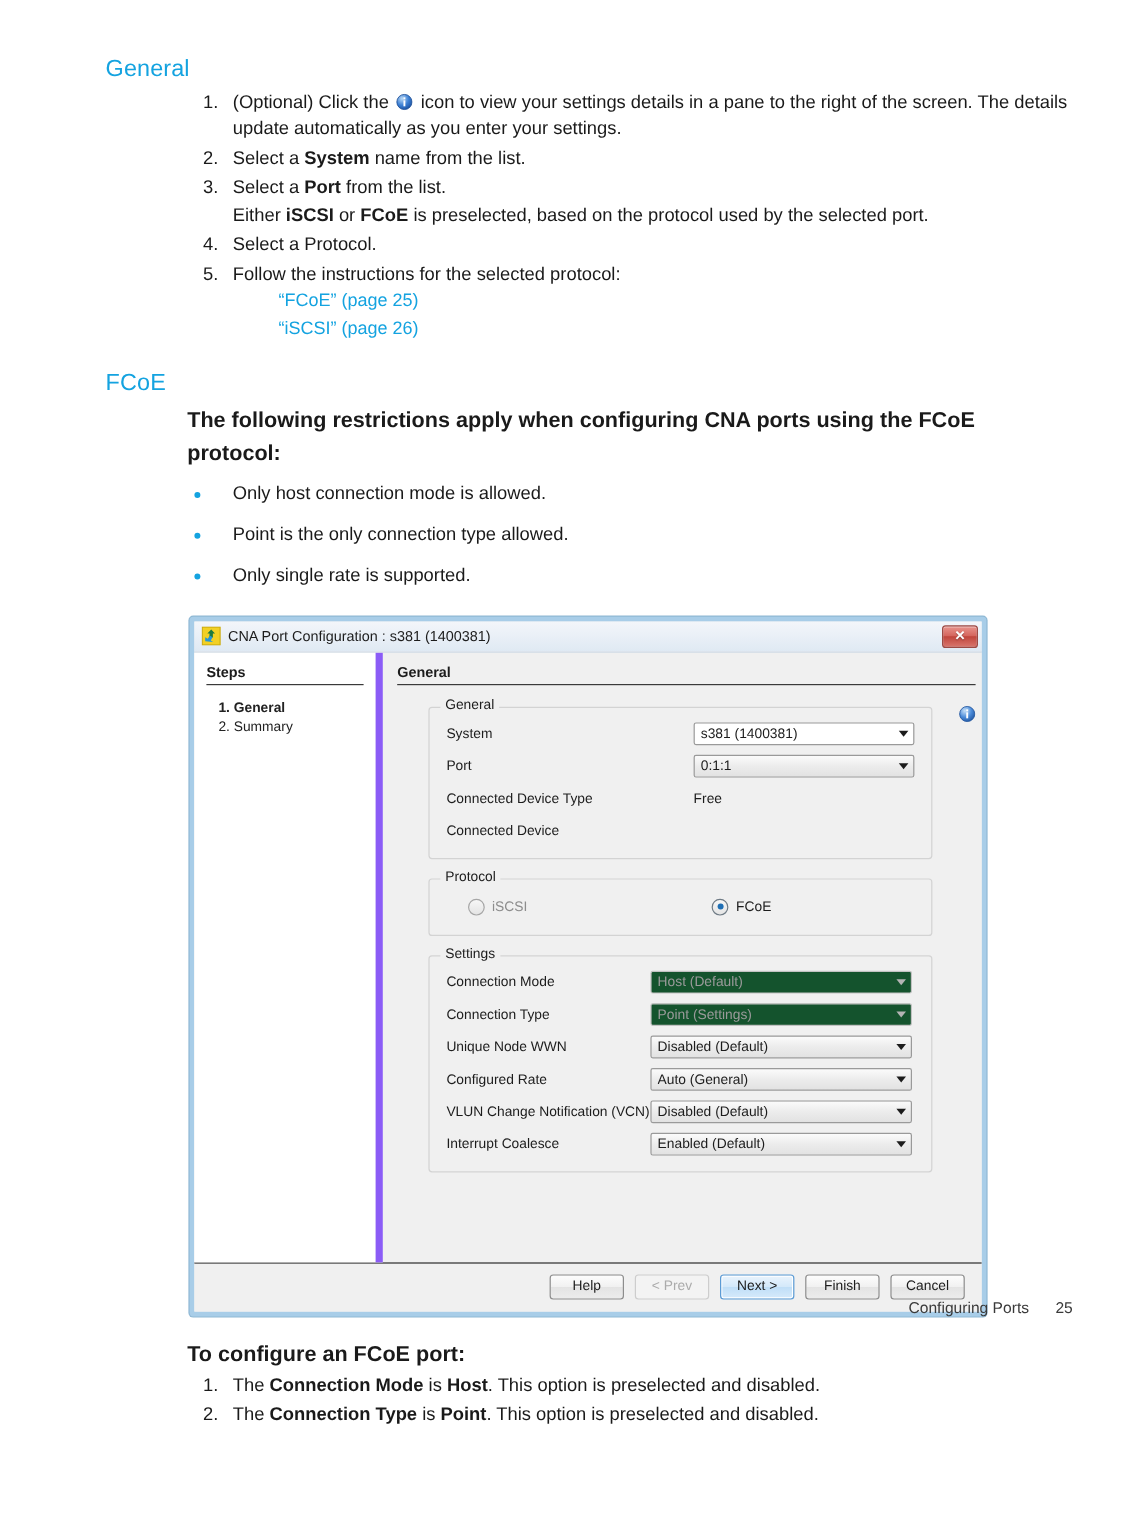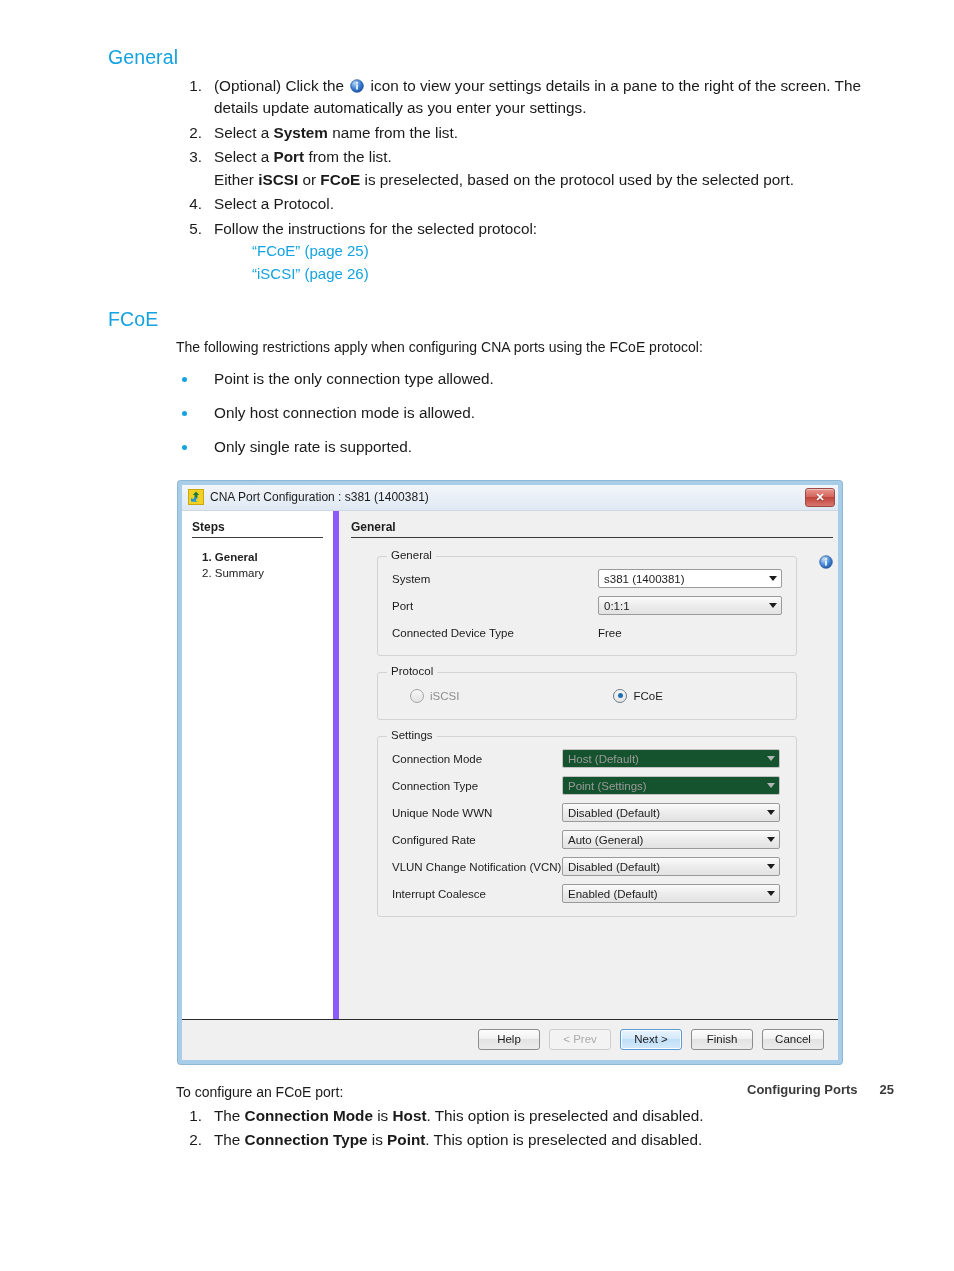--- a/index.html
+++ b/index.html
@@ -15,21 +15,21 @@
     position: relative;
     overflow: hidden;
   }
 
   
   .page {
     position: relative;
     width: 954px;
     height: 1123px;
     box-sizing: border-box;
-    padding: 46px 60px 0 80px;
+    padding: 46px 60px 0 60px;
   }
 
   .section-heading {
     color: #14a3e0;
     font-size: 19.5px;
     font-weight: 400;
     letter-spacing: .1px;
     margin: 0 0 6px 28px;
   }
   .section-heading.fcoe { margin-top: 22px; }
@@ -65,23 +65,24 @@
   .doclink {
     display: block;
     color: #14a3e0;
     font-size: 15px;
     line-height: 1.52;
     text-decoration: none;
     margin-left: 38px;
   }
 
   .para {
-    font-size: 14px;
+    font-size: 18px;
     line-height: 1.5;
     margin: 0 0 10px 0;
+    font-weight: bold;
   }
 
   ul.bullets {
     list-style: none;
     margin: 0;
     padding: 0;
   }
   ul.bullets > li {
     position: relative;
     padding-left: 38px;
@@ -360,21 +361,20 @@
   
   .closing { margin-left: 96px; margin-top: 18px; }
   .closing .para { margin-bottom: 2px; }
 
   .footer-line {
     position: absolute;
     right: 60px;
     bottom: 26px;
     font-size: 13px;
     color: #3a3a3a;
-    font-weight: bold;
   }
   .footer-line .fnum { margin-left: 22px; }
 </style>
 </head>
 <body>
 
 <div class="page">
 
   <h2 class="section-heading">General</h2>
 
@@ -429,22 +429,22 @@
       </li>
 
     </ol>
   </div>
 
   <h2 class="section-heading fcoe">FCoE</h2>
 
   <div class="body-block">
     <p class="para">The following restrictions apply when configuring CNA ports using the FCoE protocol:</p>
     <ul class="bullets">
+      <li>Only host connection mode is allowed.</li>
       <li>Point is the only connection type allowed.</li>
-      <li>Only host connection mode is allowed.</li>
       <li>Only single rate is supported.</li>
     </ul>
   </div>
 
   <div class="dialog-wrap">
     <div class="dialog">
 
       <div class="titlebar">
         <span class="title-icon">
           <svg width="16" height="16" viewBox="0 0 16 16">
@@ -502,20 +502,24 @@
                 <span class="ctext">0:1:1</span>
                 <span class="carrow"></span>
               </span>
             </div>
 
             <div class="frow">
               <span class="flabel">Connected Device Type</span>
               <span class="fvalue-static">Free</span>
             </div>
 
+            <div class="frow">
+              <span class="flabel">Connected Device</span>
+              <span class="fvalue-static"></span>
+            </div>
           </div>
 
           <div class="group group-protocol">
             <span class="legend">Protocol</span>
             <div class="radio-row">
               <span class="radio-item off">
                 <span class="rdot"></span>
                 <span>iSCSI</span>
               </span>
               <span class="radio-item second">

